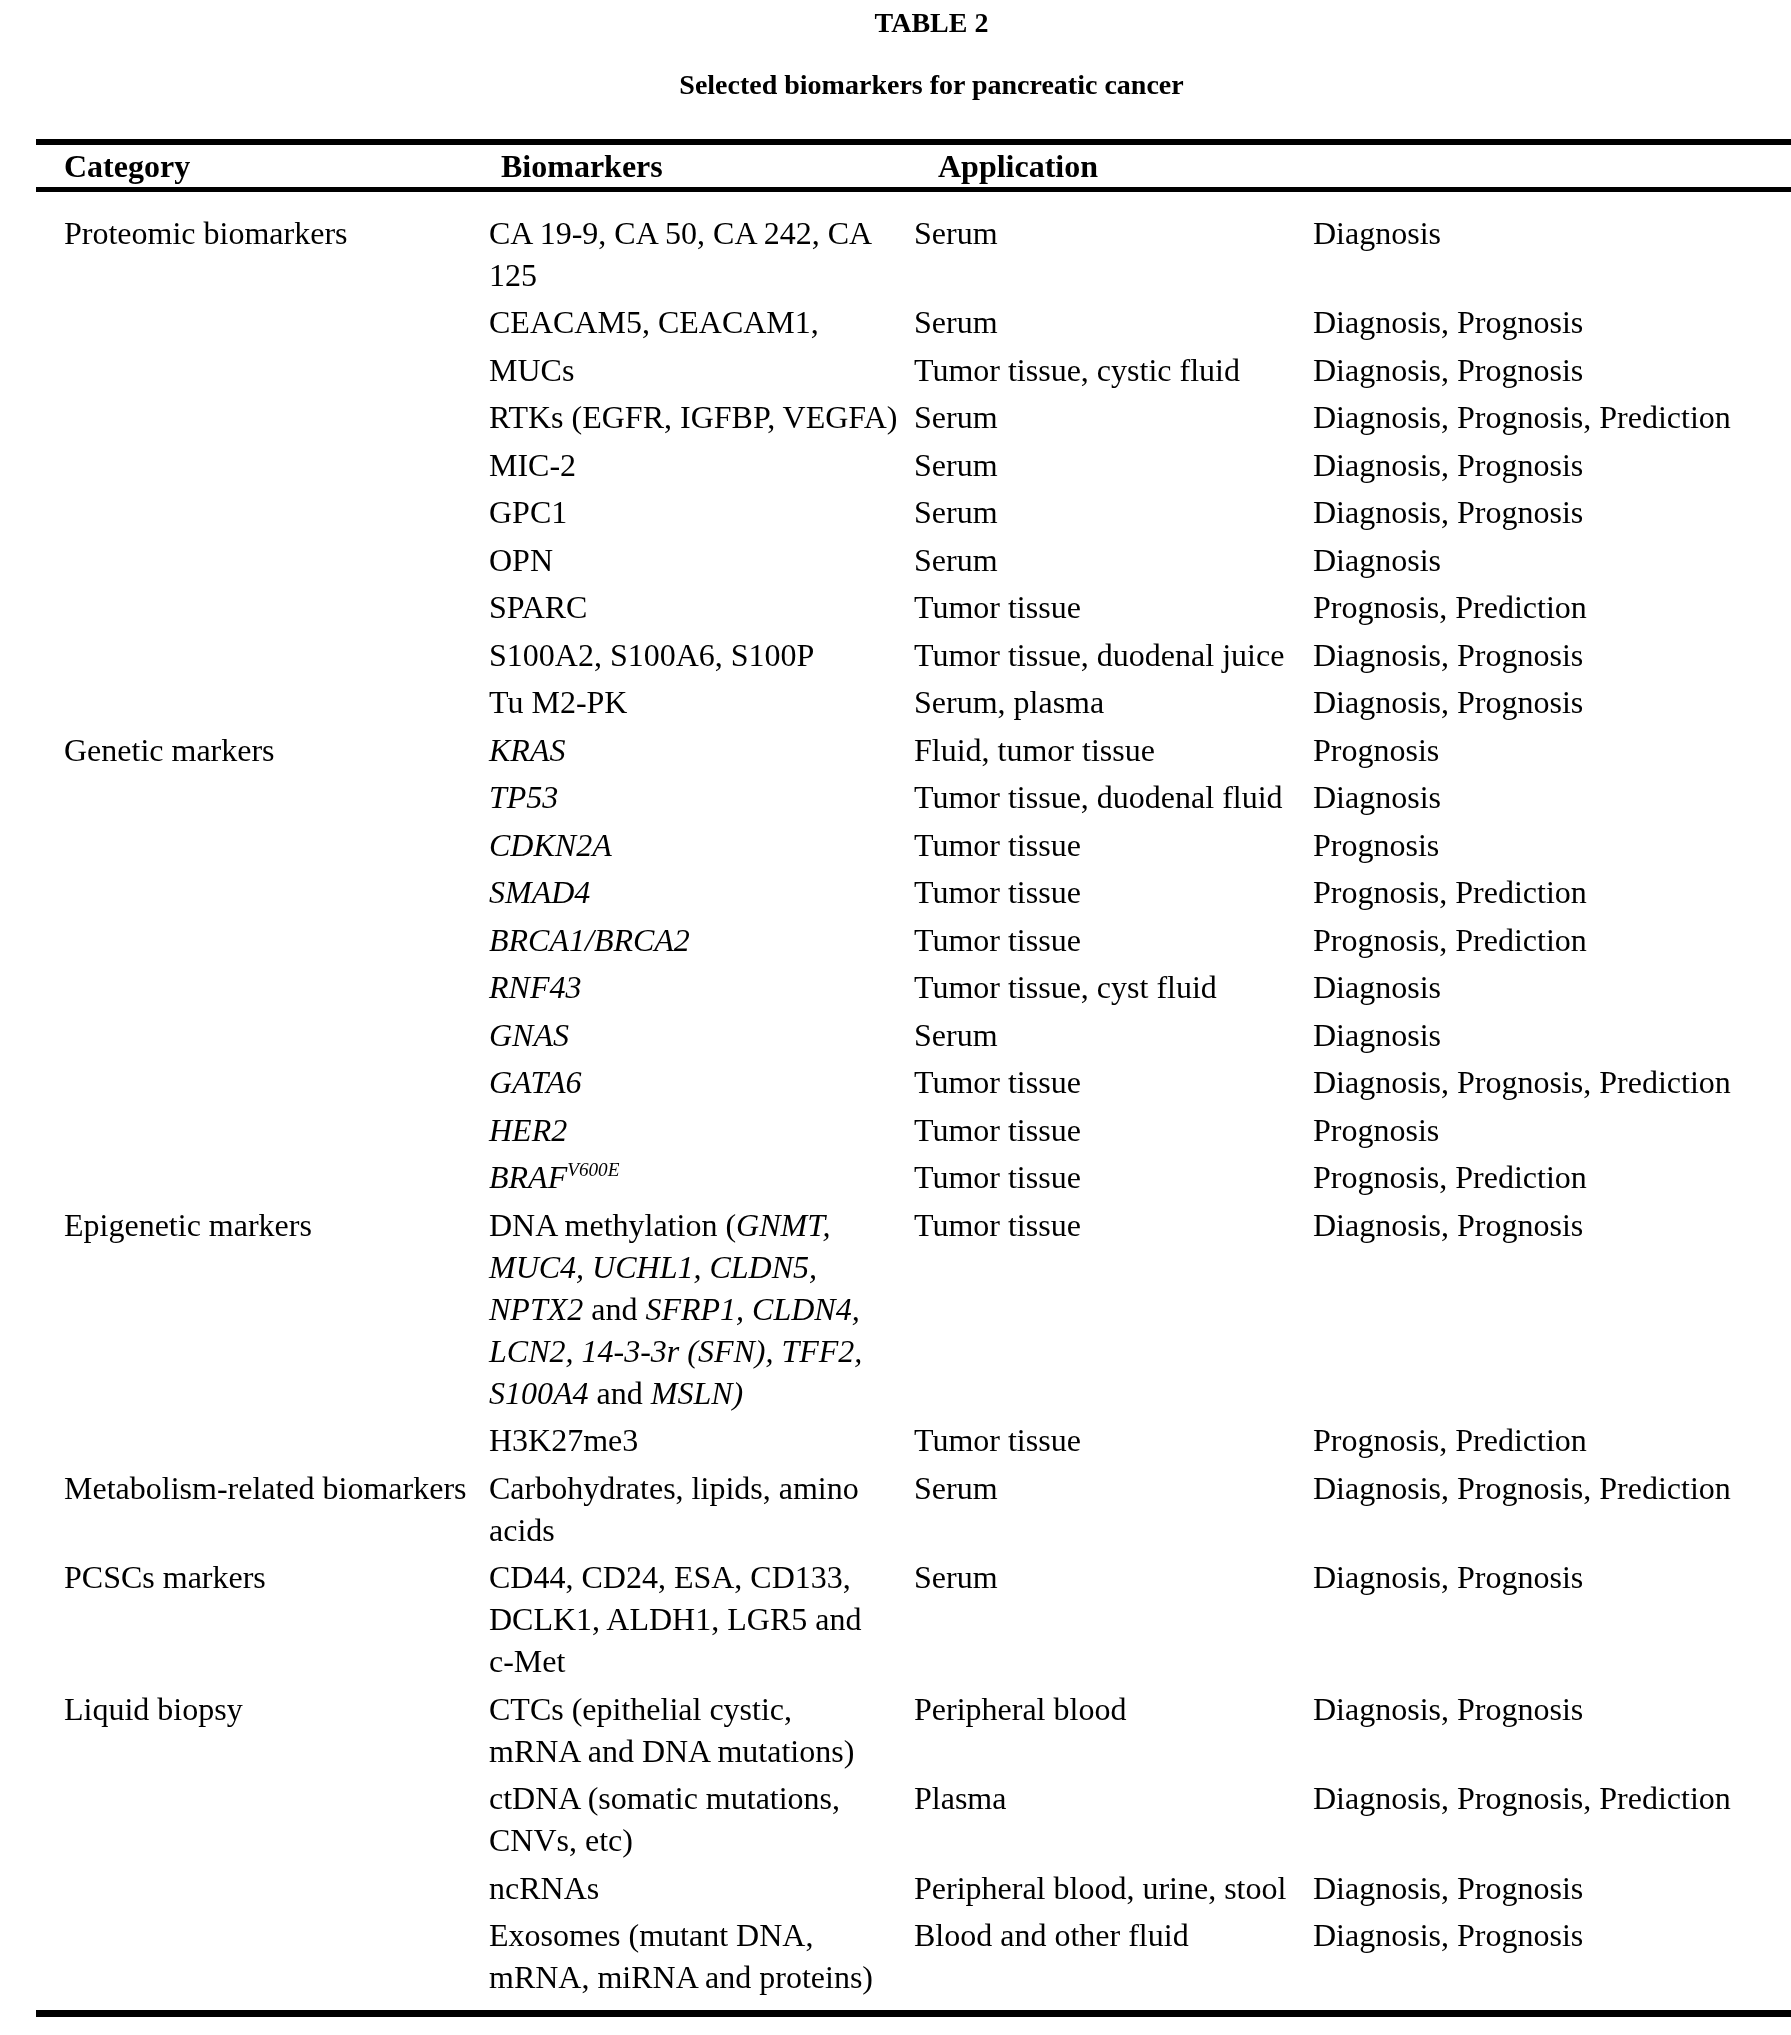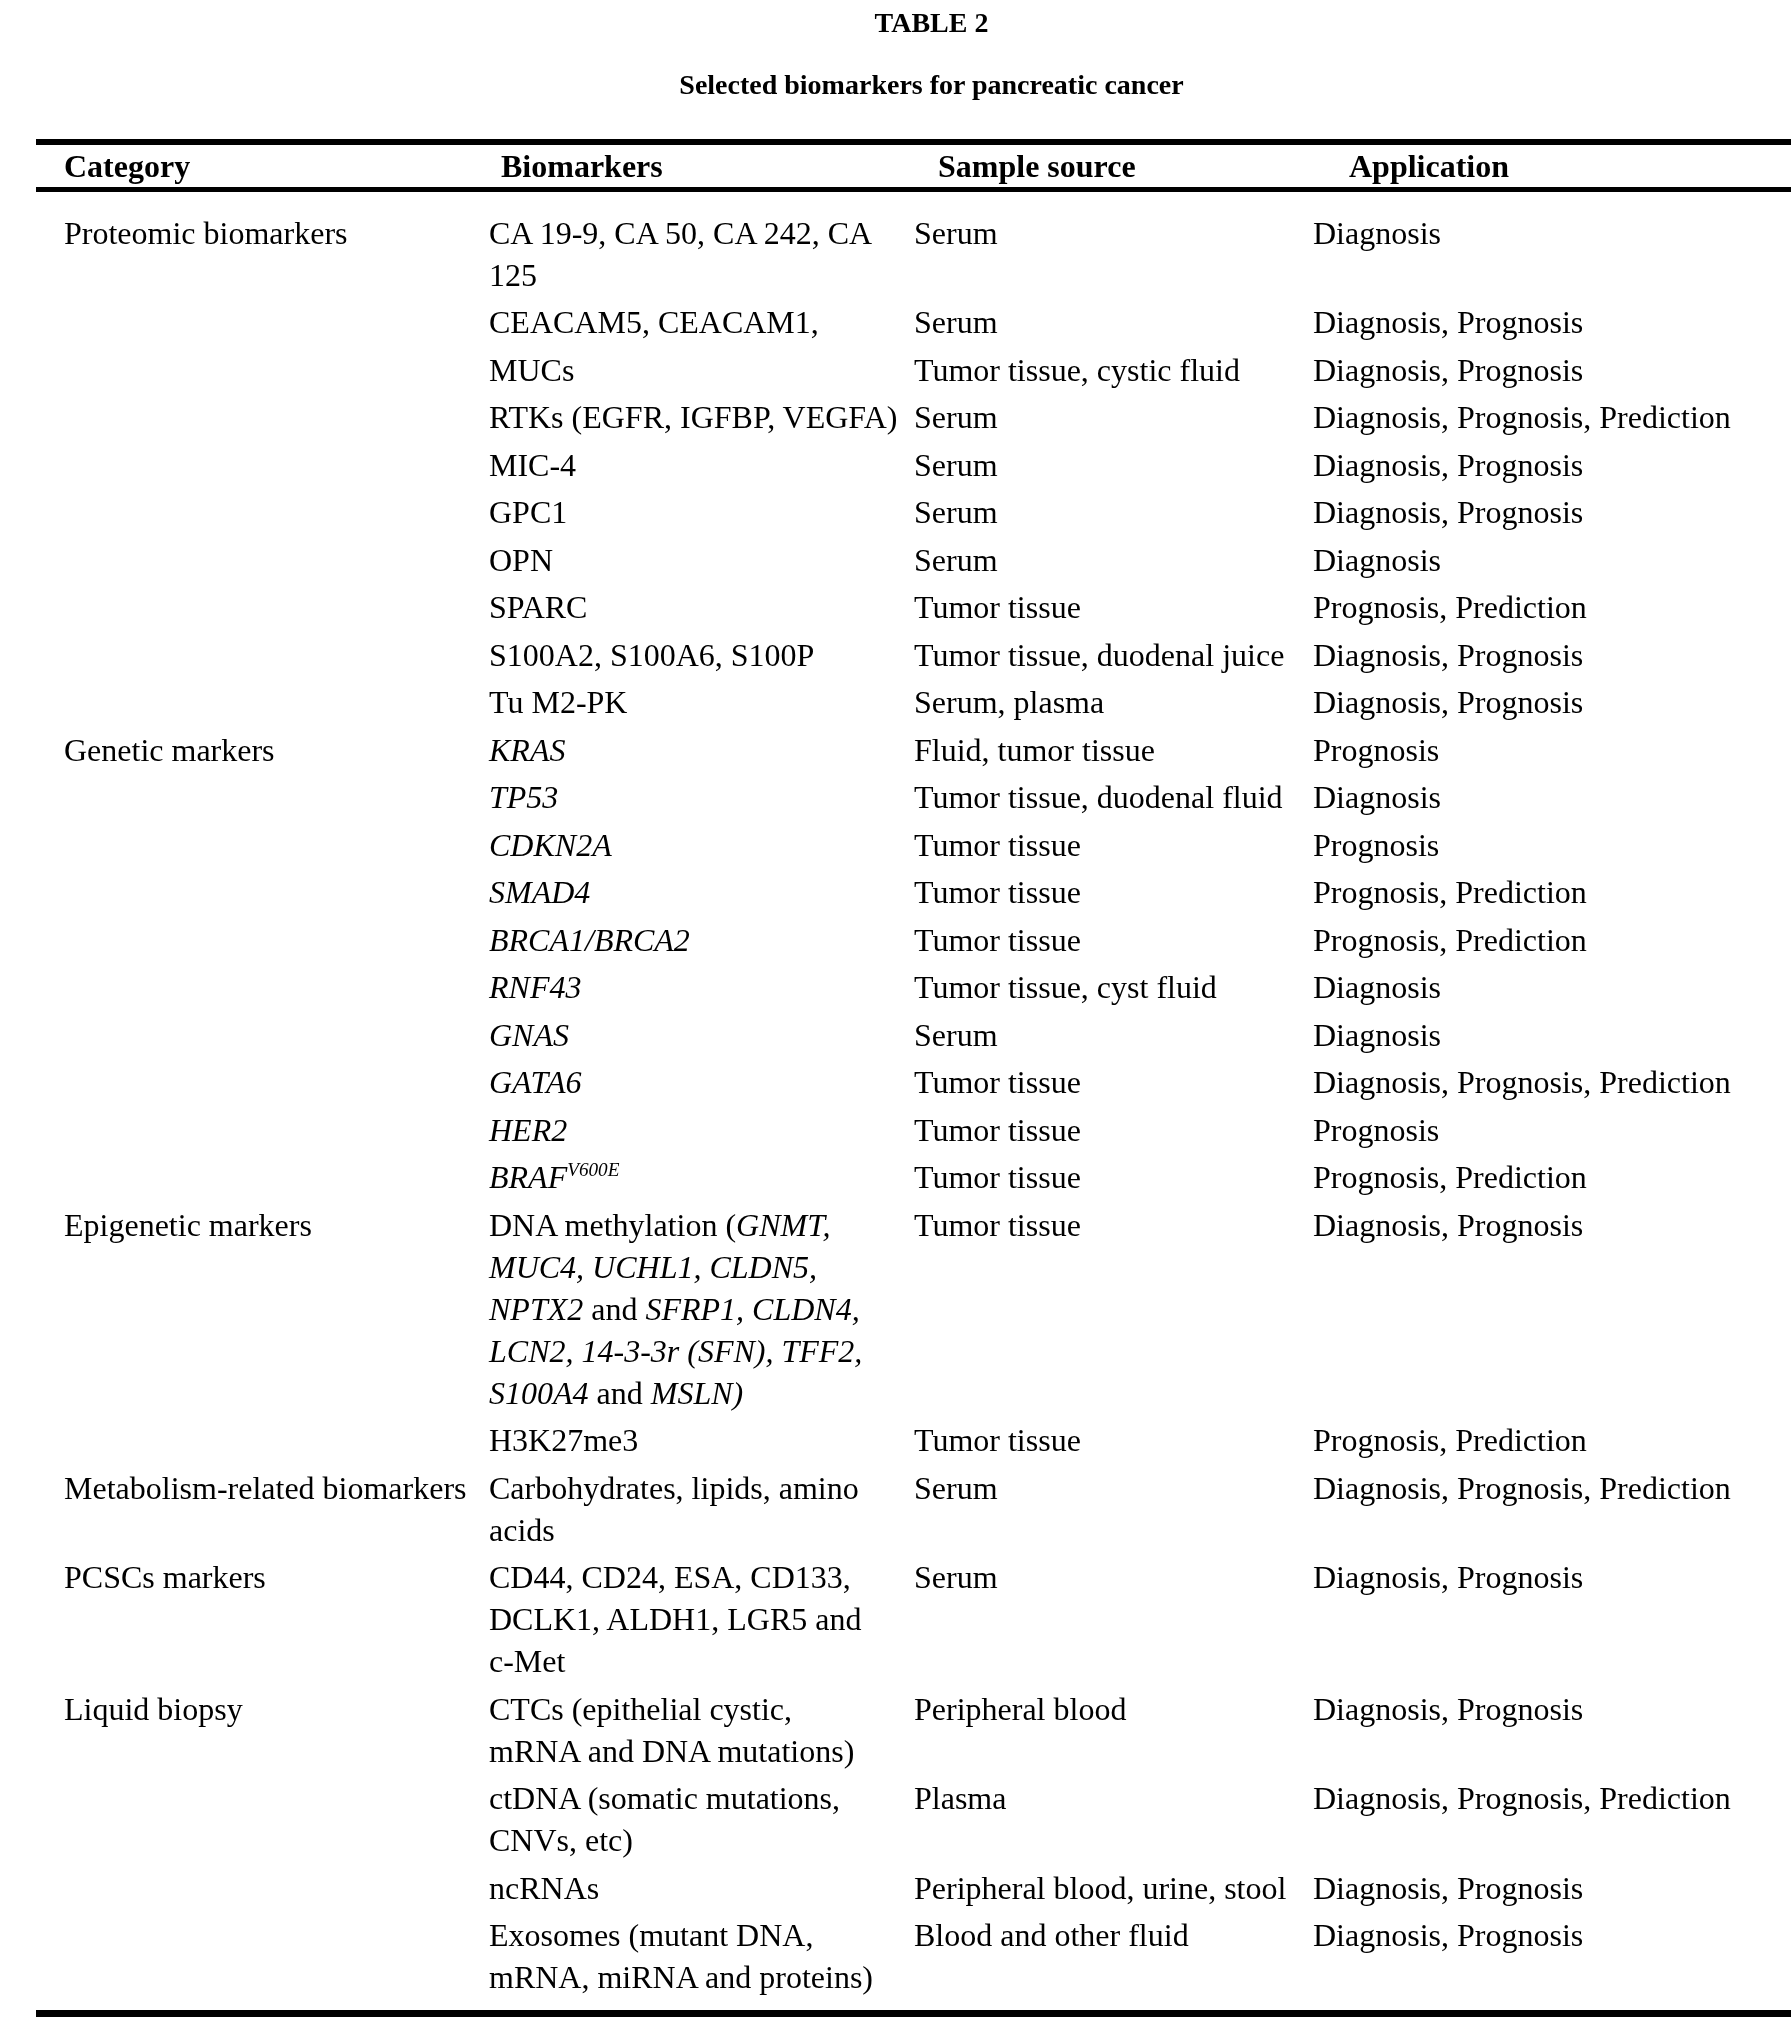--- a/index.html
+++ b/index.html
@@ -68,42 +68,41 @@
 
   <div class="table-label">TABLE 2</div>
 
   <div class="table-caption">Selected biomarkers for pancreatic cancer</div>
 
   <div class="rule-top"></div>
 
   <div class="grid-cols thead">
     <div class="cell">Category</div>
     <div class="cell">Biomarkers</div>
-    <div class="cell">Sample source</div>
     <div class="cell">Application</div>
   </div>
 
   <div class="rule-mid"></div>
 
   <div class="grid-cols tbody">
       <div class="row"><div class="cell">Proteomic biomarkers</div><div class="cell">
           <div class="line"><span>CA 19-9, CA 50, CA 242, CA</span></div>
           <div class="line"><span>125</span></div>
         </div><div class="cell">Serum</div><div class="cell">Diagnosis</div></div>
       <div class="row"><div class="cell"></div><div class="cell">
           <div class="line"><span>CEACAM5, CEACAM1,</span></div>
         </div><div class="cell">Serum</div><div class="cell">Diagnosis, Prognosis</div></div>
       <div class="row"><div class="cell"></div><div class="cell">
           <div class="line"><span>MUCs</span></div>
         </div><div class="cell">Tumor tissue, cystic fluid</div><div class="cell">Diagnosis, Prognosis</div></div>
       <div class="row"><div class="cell"></div><div class="cell">
           <div class="line"><span>RTKs (EGFR, IGFBP, VEGFA)</span></div>
         </div><div class="cell">Serum</div><div class="cell">Diagnosis, Prognosis, Prediction</div></div>
       <div class="row"><div class="cell"></div><div class="cell">
-          <div class="line"><span>MIC-4</span></div>
+          <div class="line"><span>MIC-2</span></div>
         </div><div class="cell">Serum</div><div class="cell">Diagnosis, Prognosis</div></div>
       <div class="row"><div class="cell"></div><div class="cell">
           <div class="line"><span>GPC1</span></div>
         </div><div class="cell">Serum</div><div class="cell">Diagnosis, Prognosis</div></div>
       <div class="row"><div class="cell"></div><div class="cell">
           <div class="line"><span>OPN</span></div>
         </div><div class="cell">Serum</div><div class="cell">Diagnosis</div></div>
       <div class="row"><div class="cell"></div><div class="cell">
           <div class="line"><span>SPARC</span></div>
         </div><div class="cell">Tumor tissue</div><div class="cell">Prognosis, Prediction</div></div>

